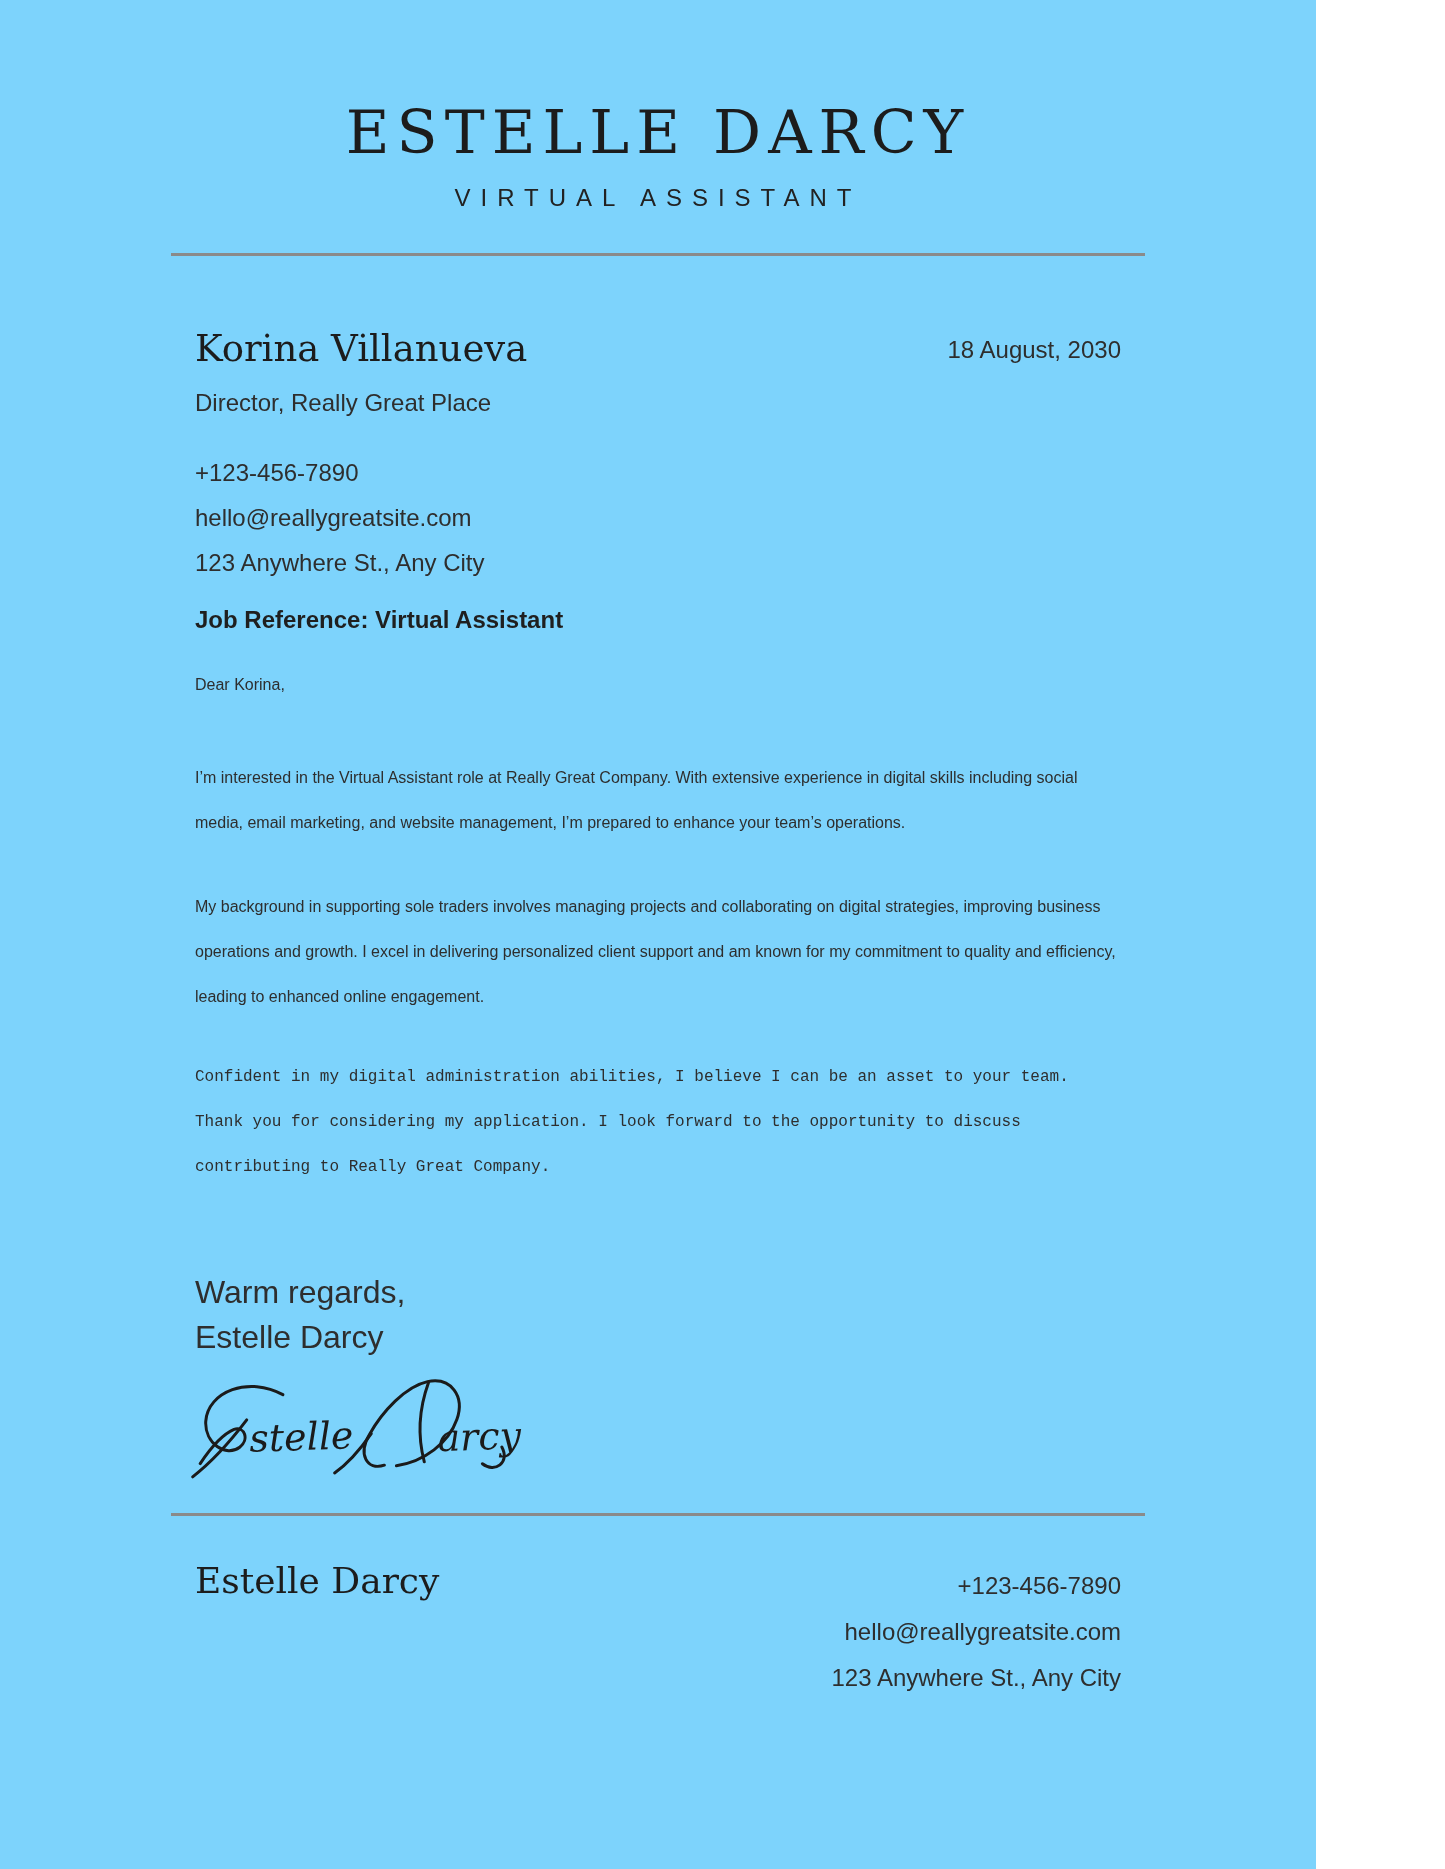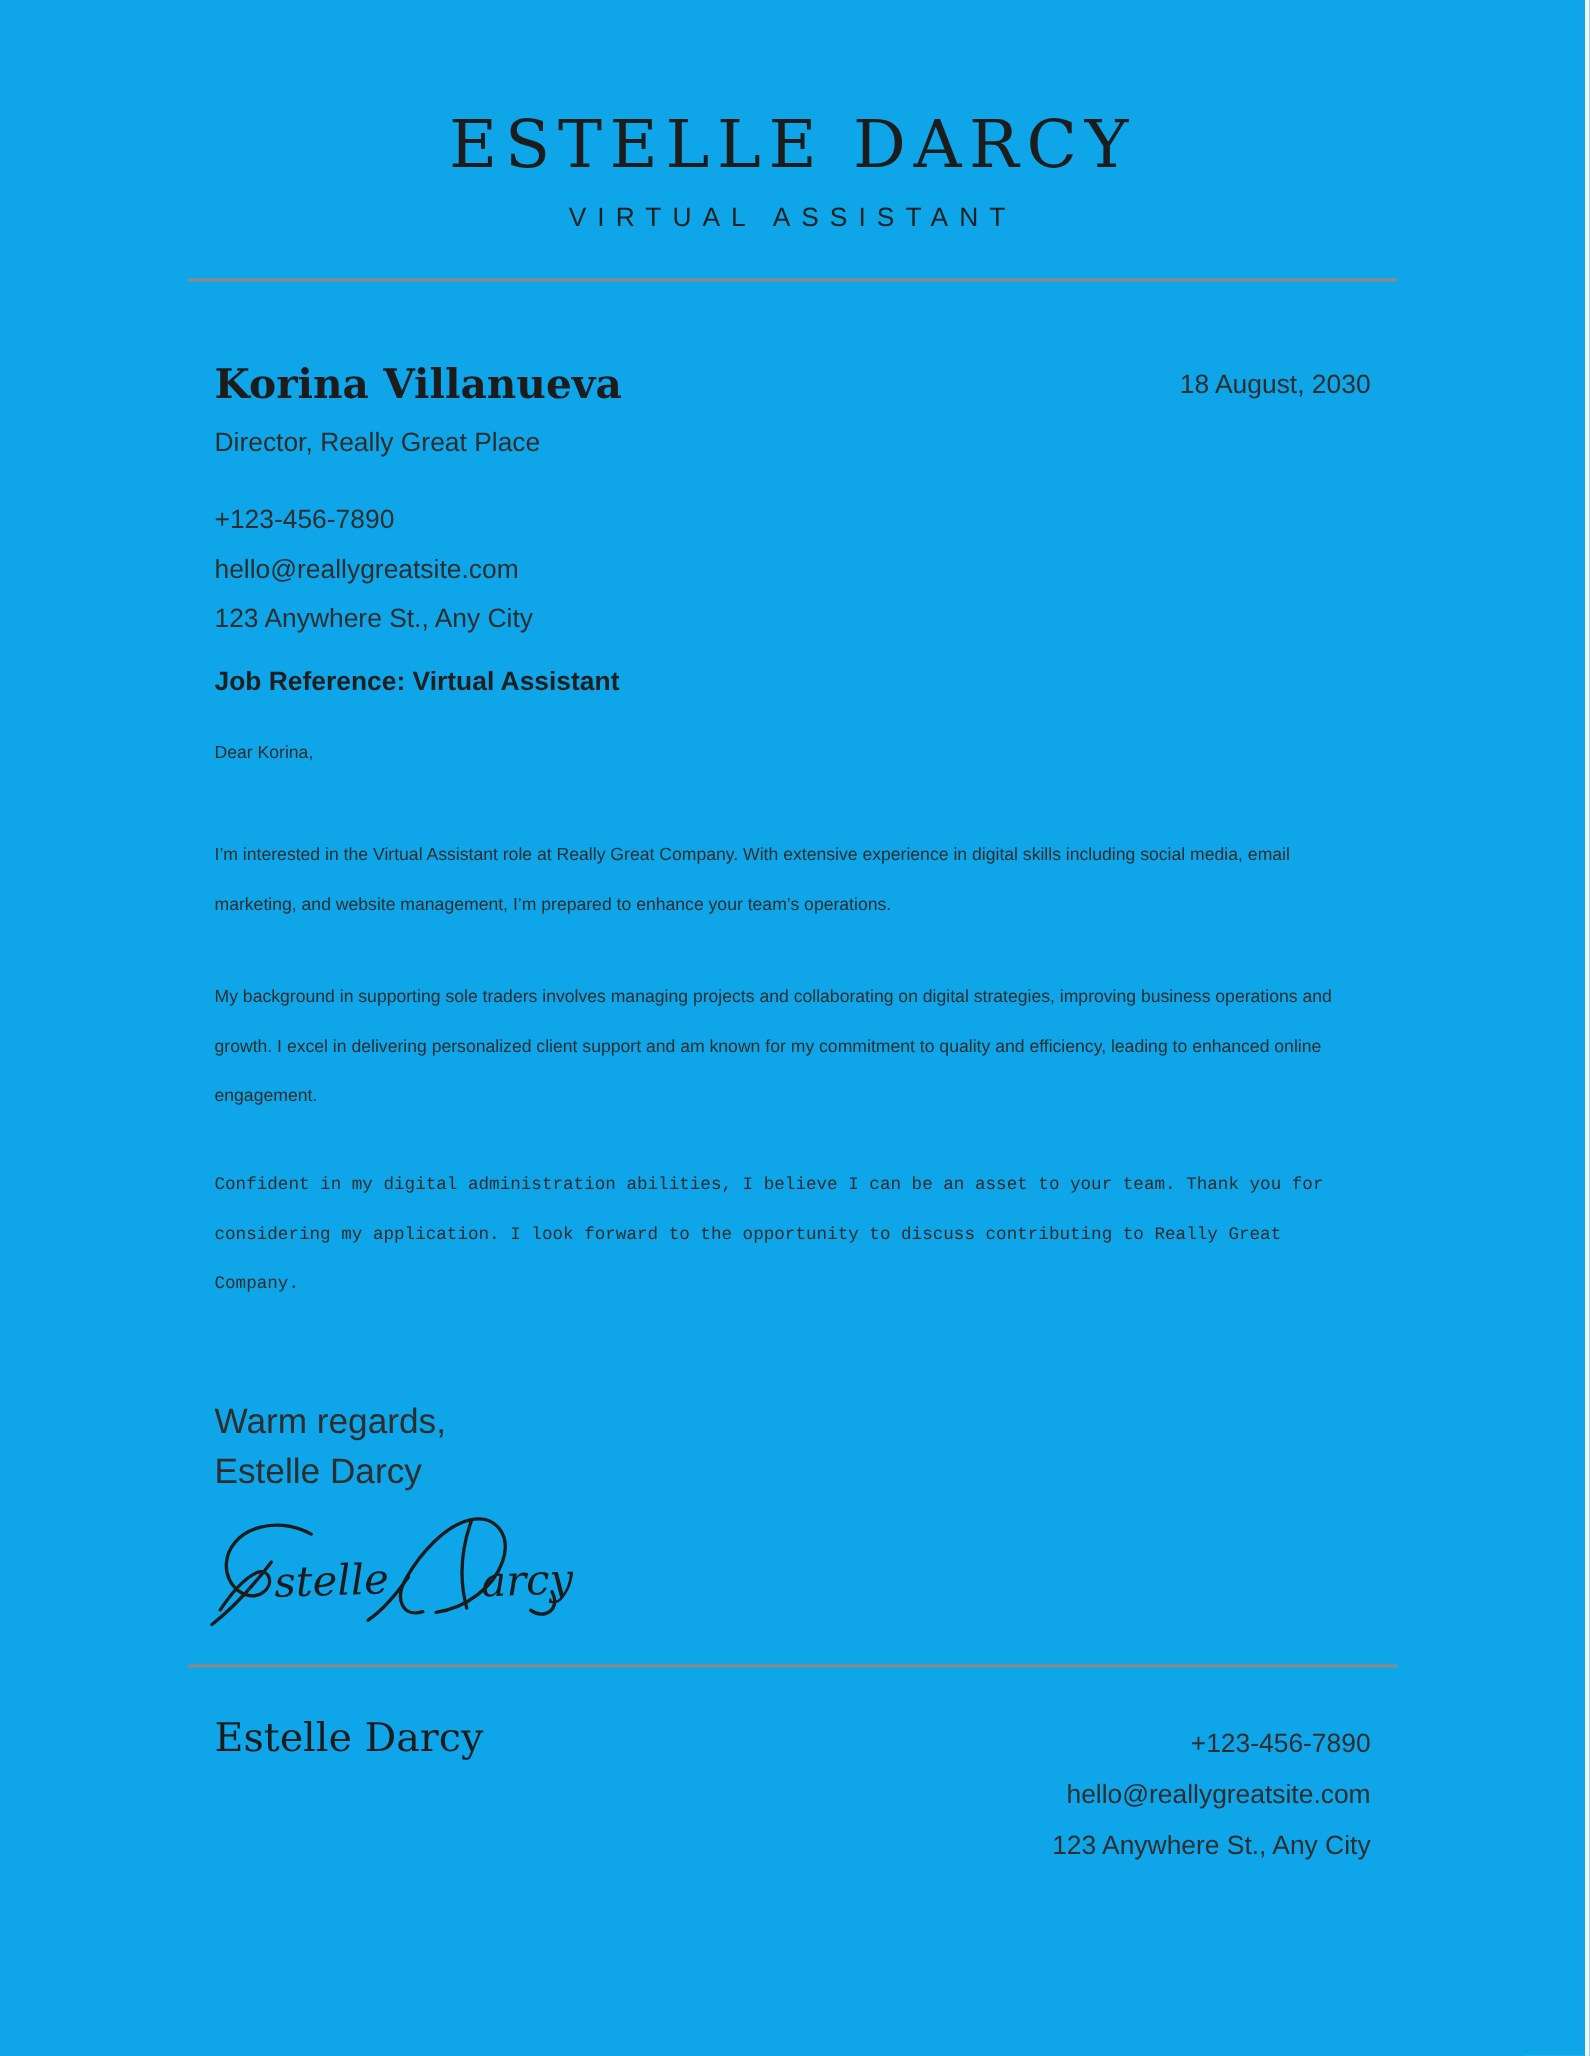--- a/index.html
+++ b/index.html
@@ -5,22 +5,22 @@
   html, body { margin: 0; padding: 0; }
   body {
     width: 1445px; height: 1869px;
     background: #ffffff;
     font-family: "Liberation Sans", sans-serif;
     color: #2e2e2e;
     -webkit-font-smoothing: antialiased;
   }
   .page {
     position: relative;
-    width: 1441px; height: 1869px;
-    background: #0ea5e9;
+    width: 1316px; height: 1869px;
+    background: #7dd3fc;
     overflow: hidden;
   }
 
   
   .letterhead { text-align: center; padding-top: 97px; }
   .brand-name {
     font-family: "DejaVu Serif", "Liberation Serif", serif;
     font-weight: 400;
     font-size: 60px;
     line-height: 70px;
@@ -49,21 +49,21 @@
   .content { margin: 0 195px; }
 
   .recipient-row {
     display: flex;
     justify-content: space-between;
     align-items: flex-start;
     margin-top: 69px;
   }
   .recipient-name {
     font-family: "DejaVu Serif", "Liberation Serif", serif;
-    font-weight: 700;
+    font-weight: 400;
     font-size: 37px;
     line-height: 48px;
     color: #1c1c1c;
     margin: 0;
   }
   .letter-date {
     font-size: 24px;
     line-height: 30px;
     margin-top: 10px;
     color: #2e2e2e;

